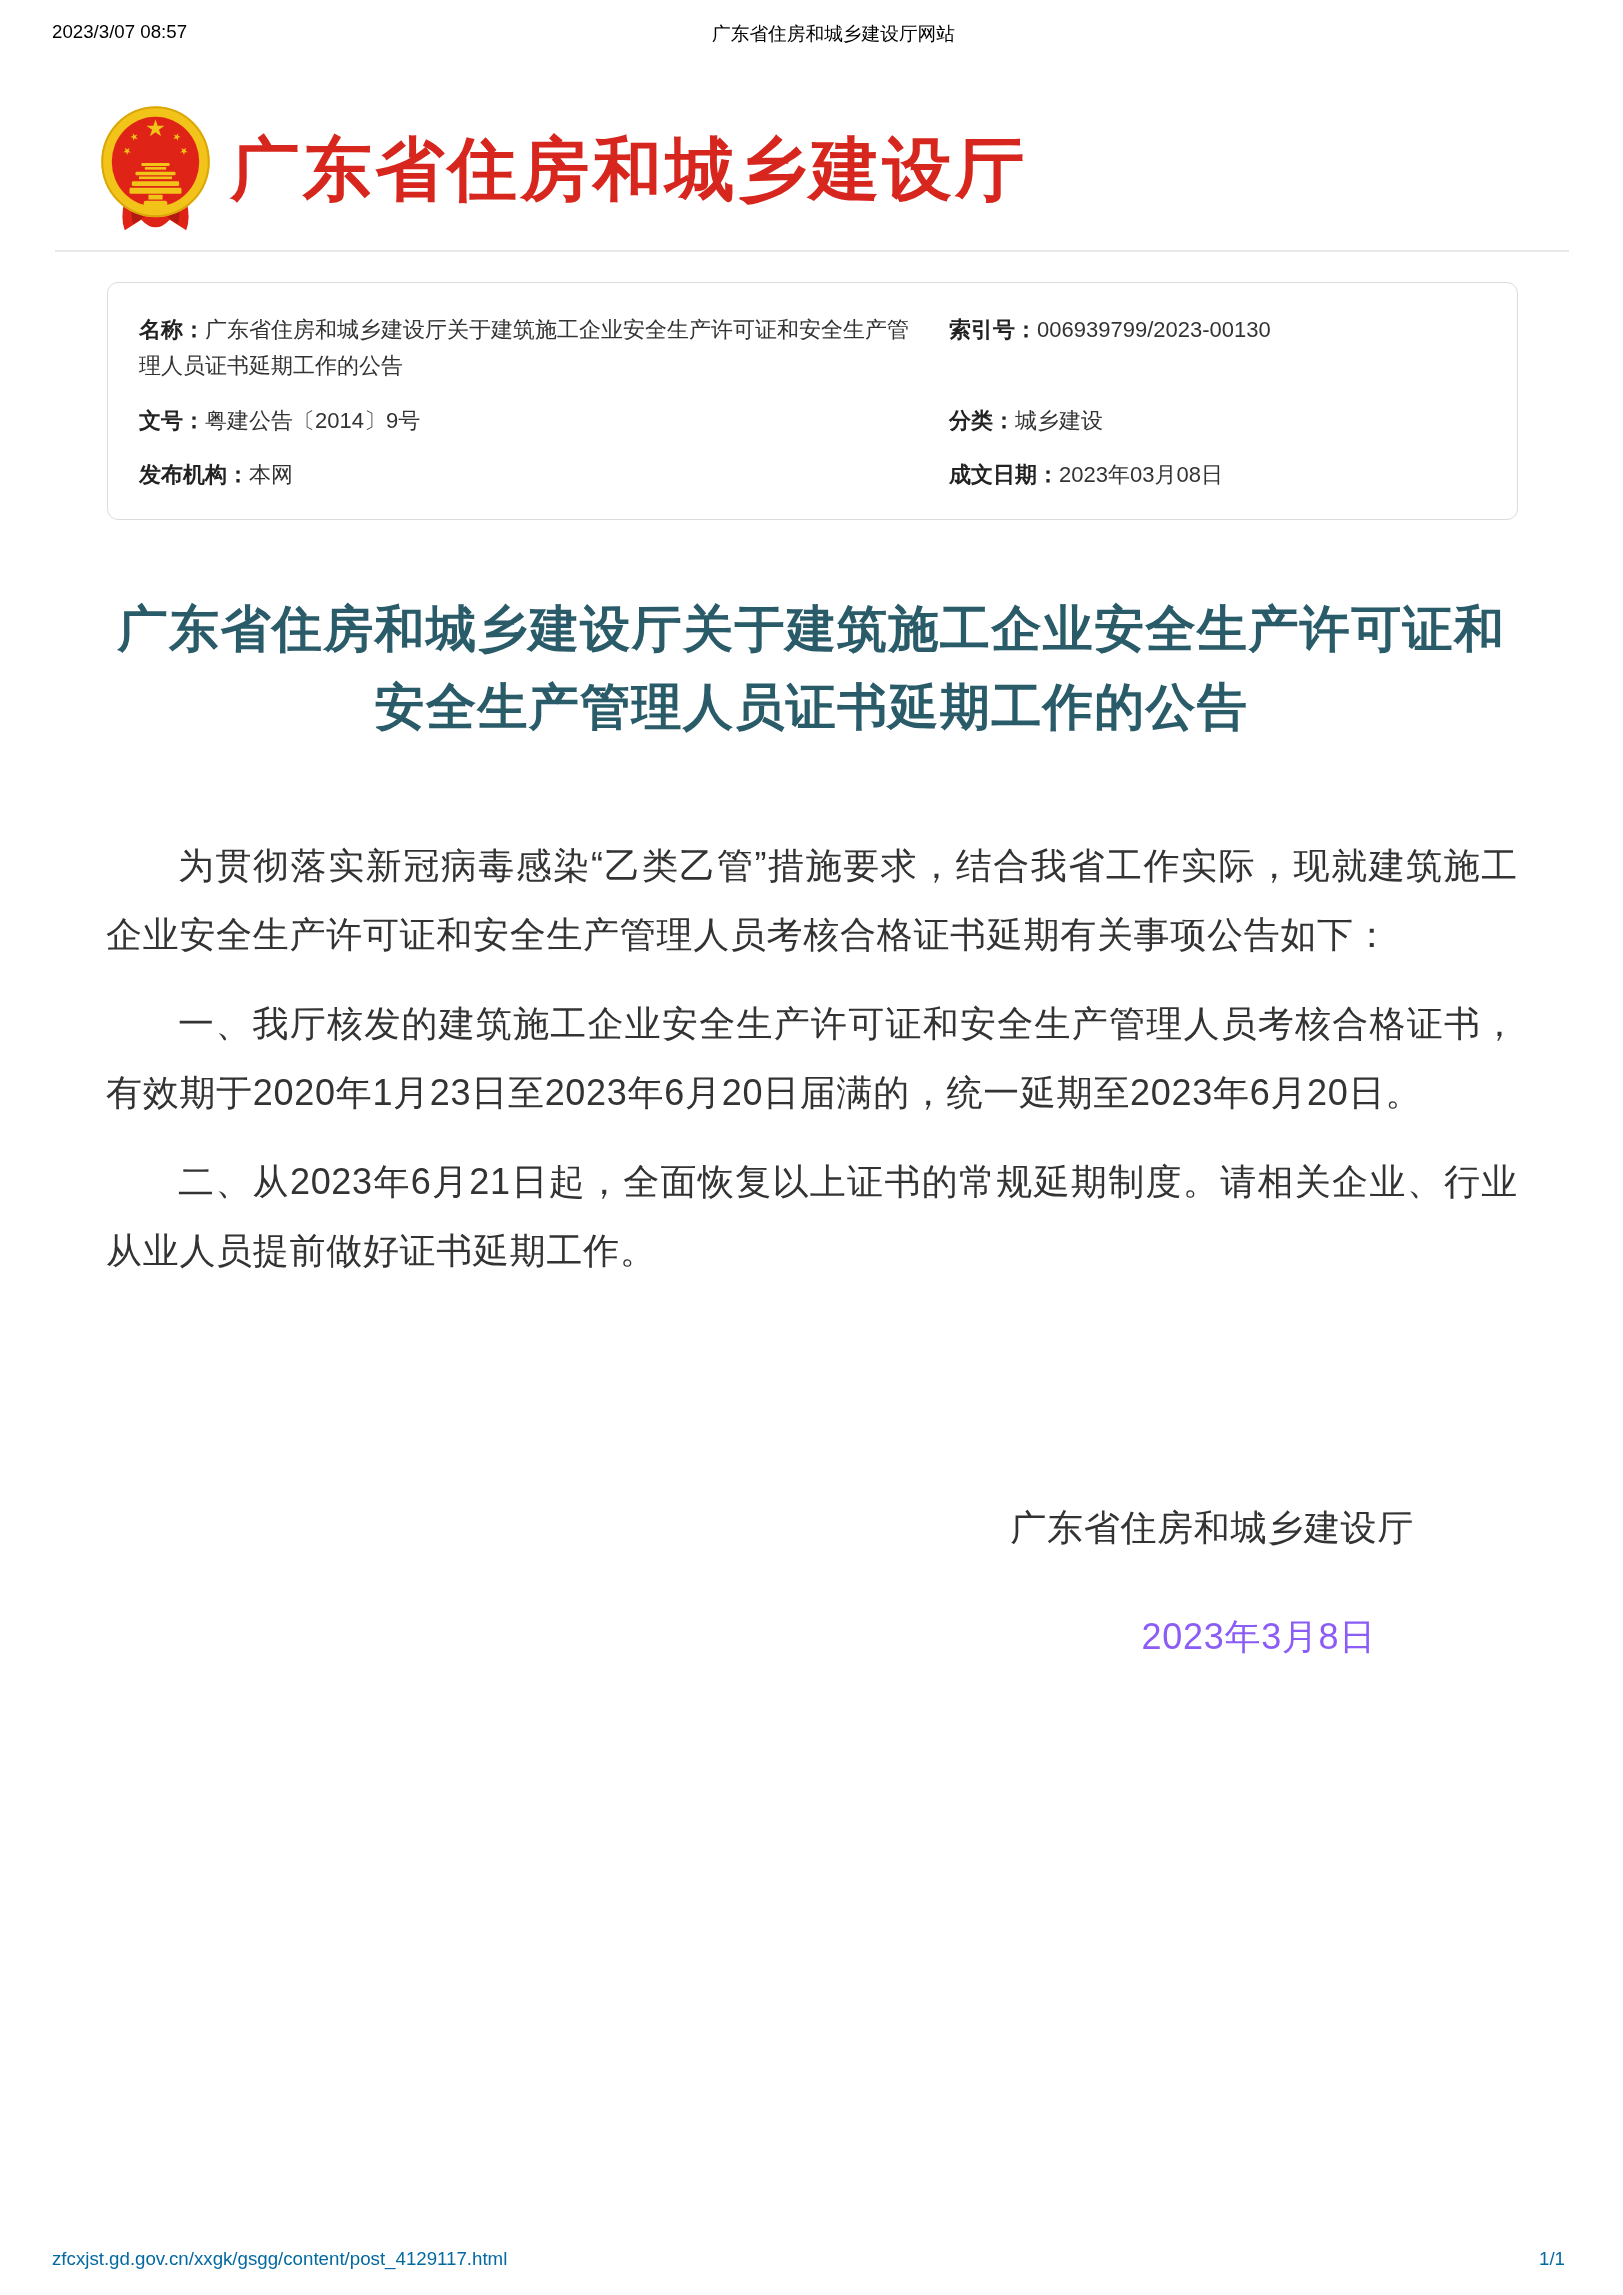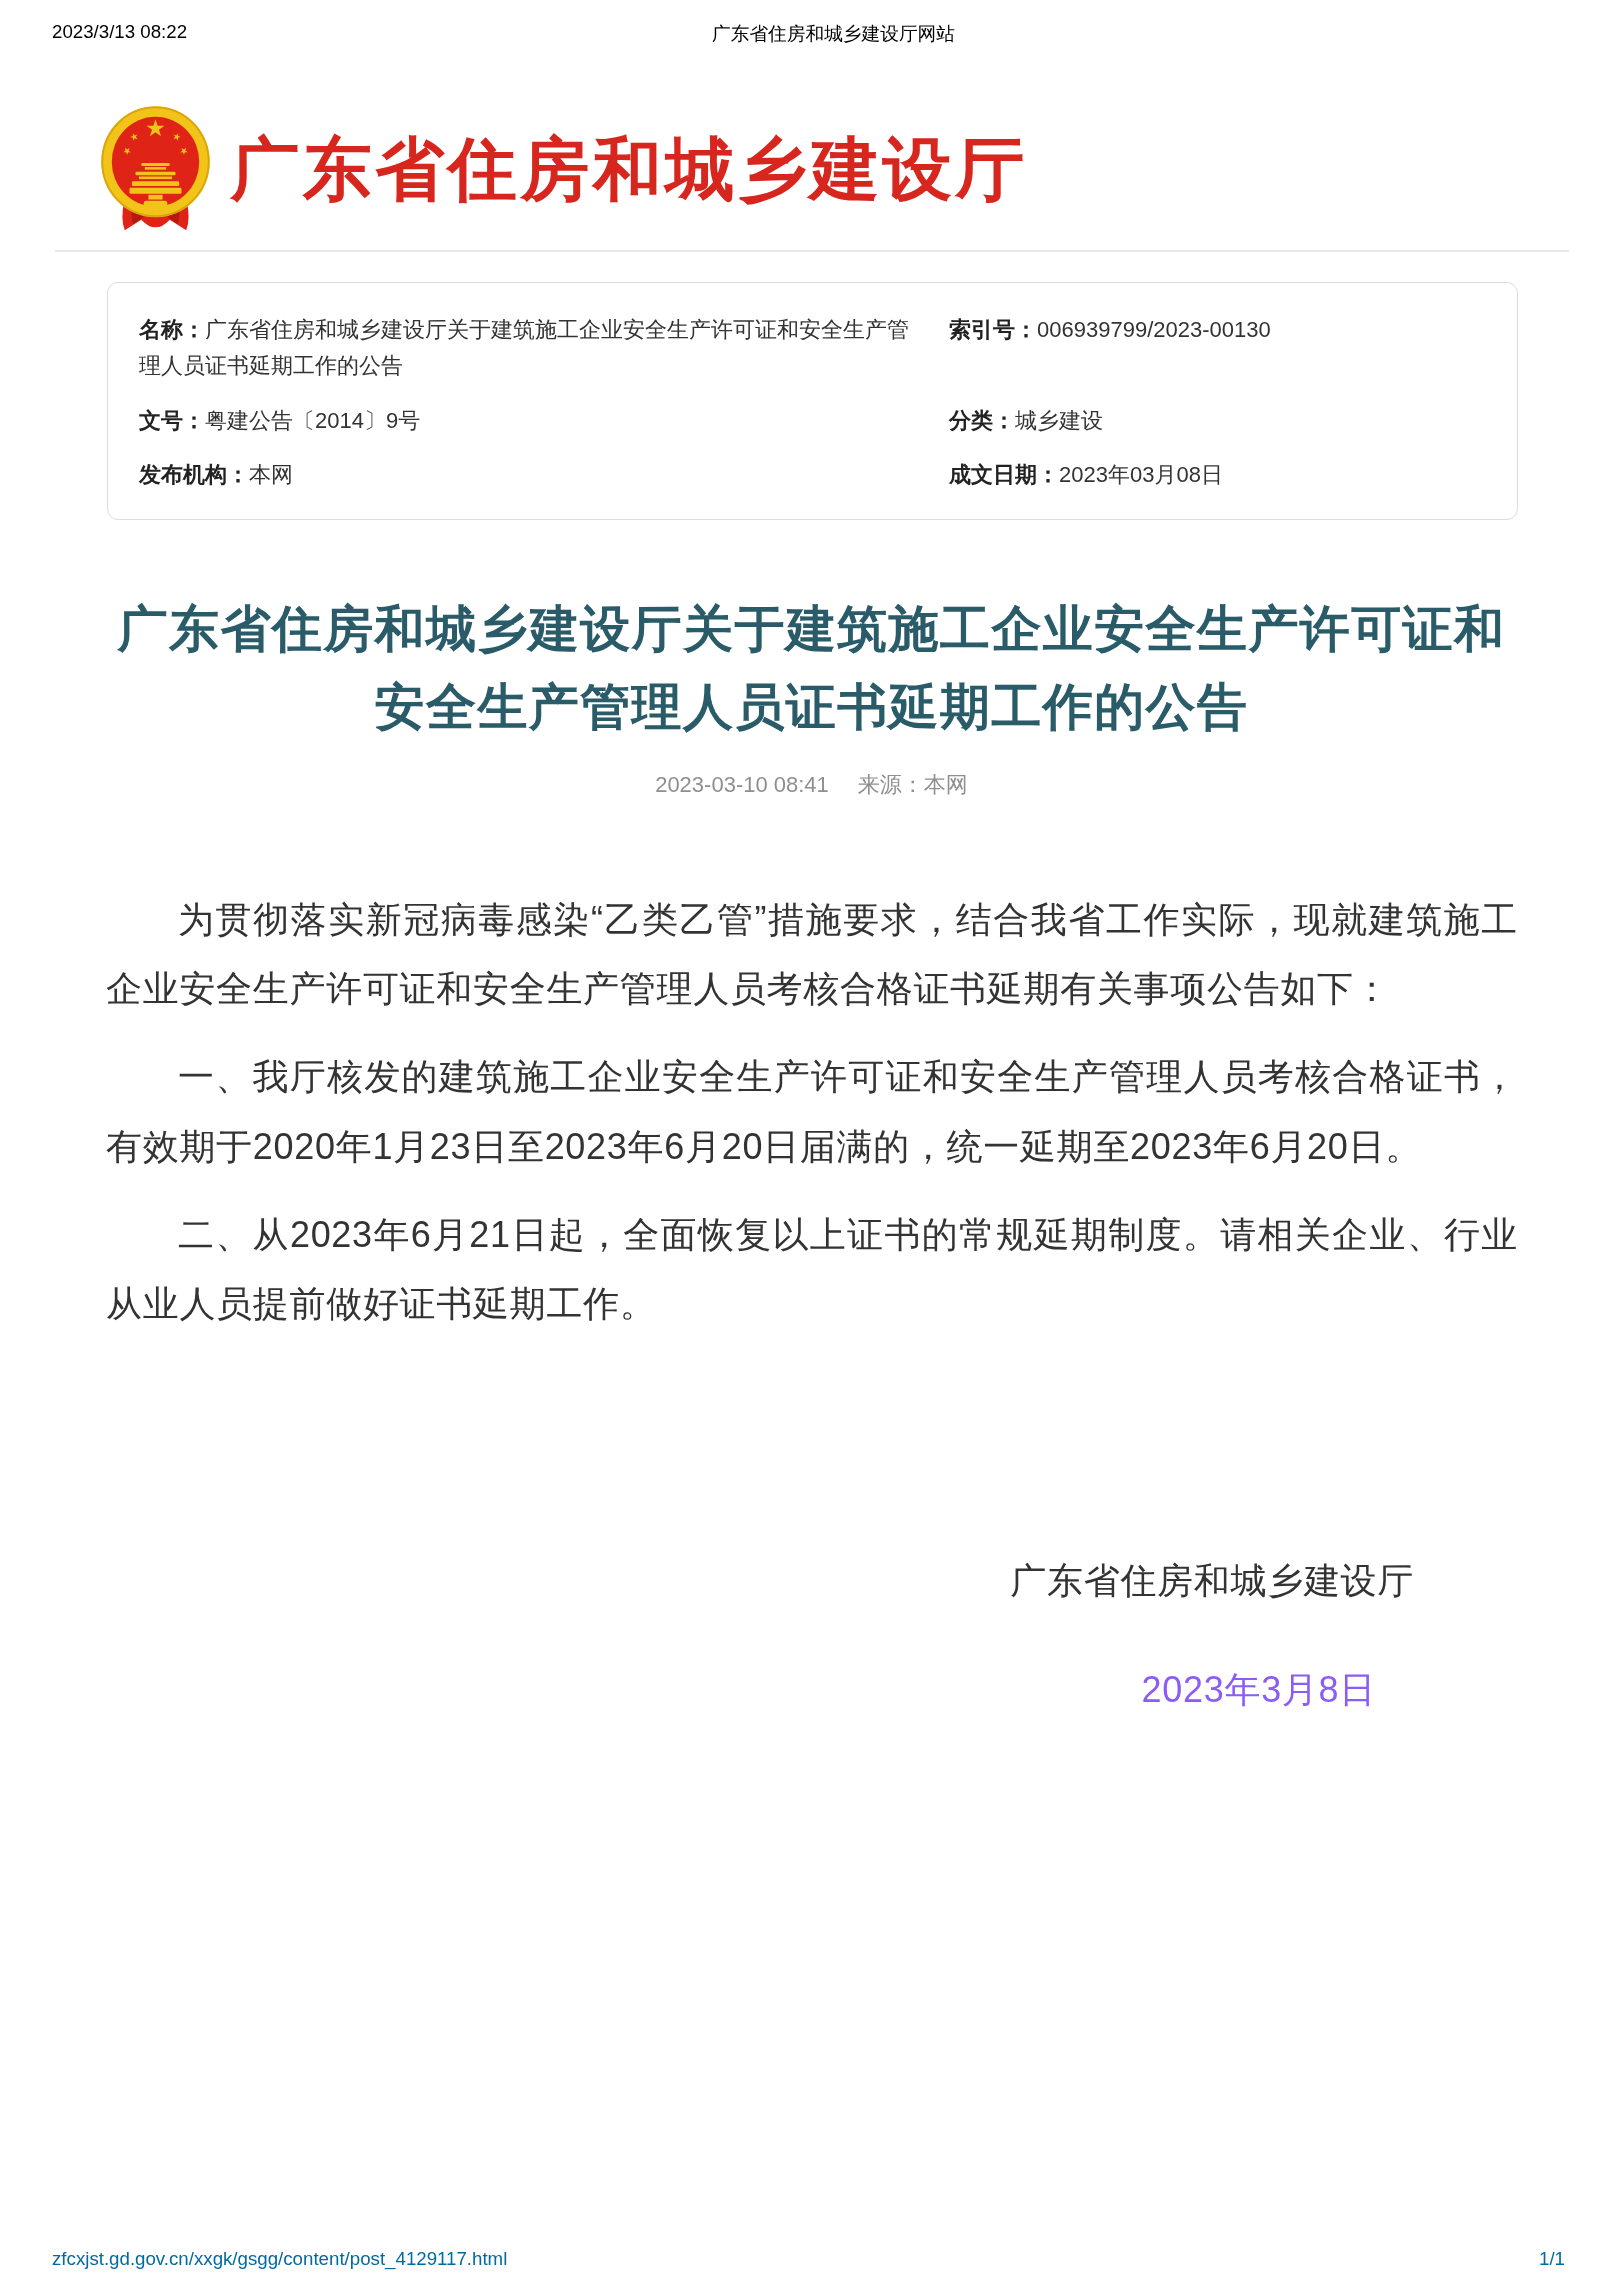--- a/index.html
+++ b/index.html
@@ -126,21 +126,21 @@
     font-size: 18.7px;
     color: #0369a1;
   }
 </style>
 </head>
 <body>
 
 <div class="page">
 
   <div class="print-header">
-    <span class="print-timestamp">2023/3/13 08:22</span>
+    <span class="print-timestamp">2023/3/07 08:57</span>
     <span class="print-page-title">广东省住房和城乡建设厅网站</span>
   </div>
 
   <div class="banner">
     <svg class="logo" viewBox="0 0 100 110" aria-hidden="true">
       <defs>
         <path id="star" d="M0,-1 L0.2246,-0.309 L0.951,-0.309 L0.363,0.118 L0.588,0.809 L0,0.382 L-0.588,0.809 L-0.363,0.118 L-0.951,-0.309 L-0.2246,-0.309 Z"></path>
       </defs>
 
       <path d="M24,80 Q20,96 24,106 L38,97 Q50,110 62,97 L76,106 Q80,96 76,80 Q62,94 50,92 Q38,94 24,80 Z" fill="#df2417"></path>
@@ -190,23 +190,20 @@
     <div class="doc-field">
       <span class="lbl">发布机构：</span><span class="val">本网</span>
     </div>
     <div class="doc-field">
       <span class="lbl">成文日期：</span><span class="val">2023年03月08日</span>
     </div>
   </div>
 
   <h1 class="article-title">广东省住房和城乡建设厅关于建筑施工企业安全生产许可证和安全生产管理人员证书延期工作的公告</h1>
 
-  <div class="article-meta">
-    <span>2023-03-10  08:41</span><span class="src">来源：本网</span>
-  </div>
 
   <div class="article-body">
     <p>为贯彻落实新冠病毒感染“乙类乙管”措施要求，结合我省工作实际，现就建筑施工企业安全生产许可证和安全生产管理人员考核合格证书延期有关事项公告如下：</p>
     <p>一、我厅核发的建筑施工企业安全生产许可证和安全生产管理人员考核合格证书，有效期于2020年1月23日至2023年6月20日届满的，统一延期至2023年6月20日。</p>
     <p>二、从2023年6月21日起，全面恢复以上证书的常规延期制度。请相关企业、行业从业人员提前做好证书延期工作。</p>
     <div class="signature">广东省住房和城乡建设厅</div>
     <div class="signature-date">2023年3月8日</div>
   </div>
 
   <div class="print-footer">

